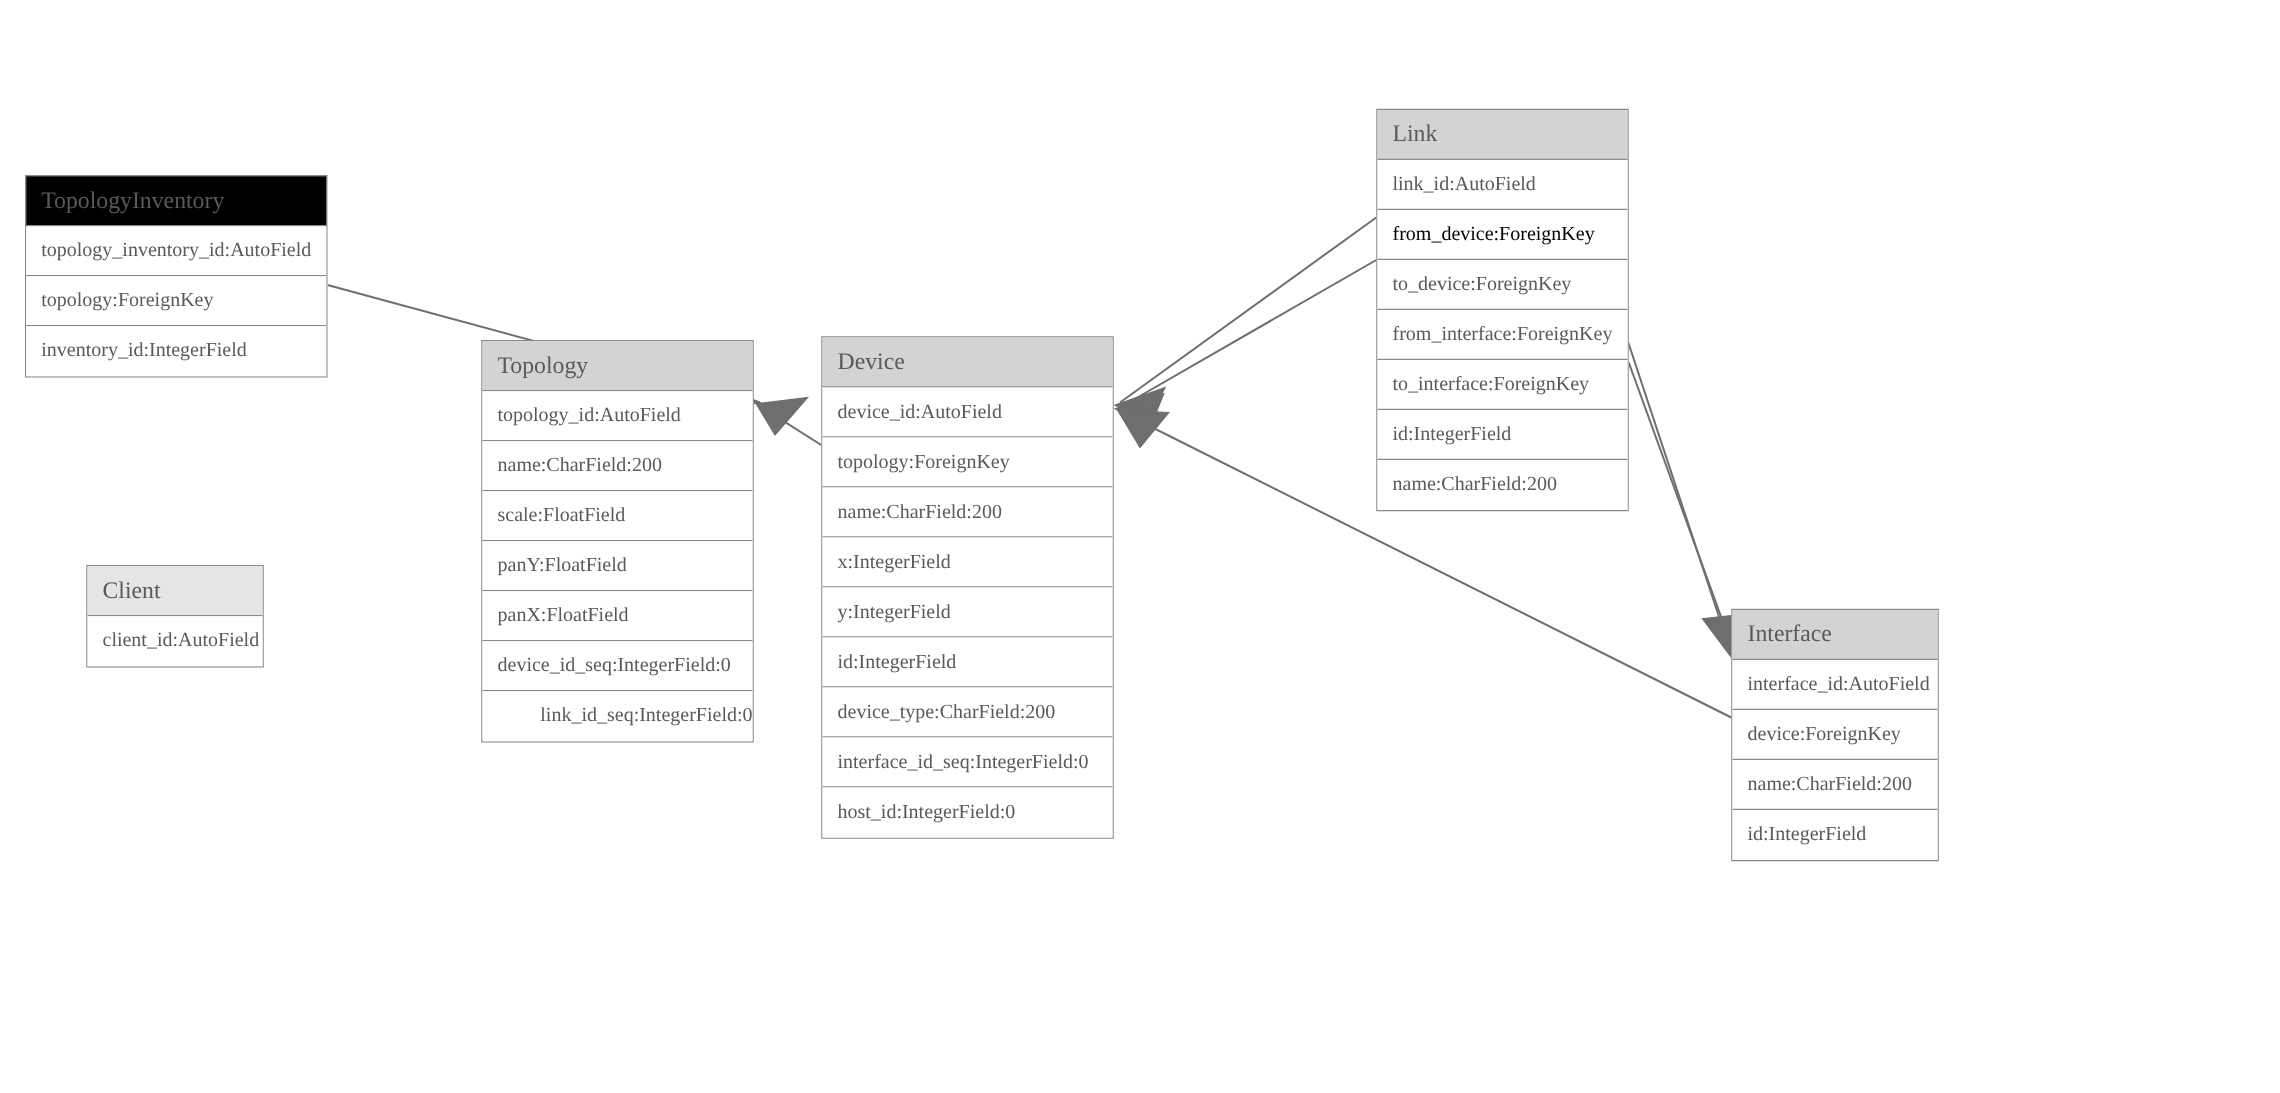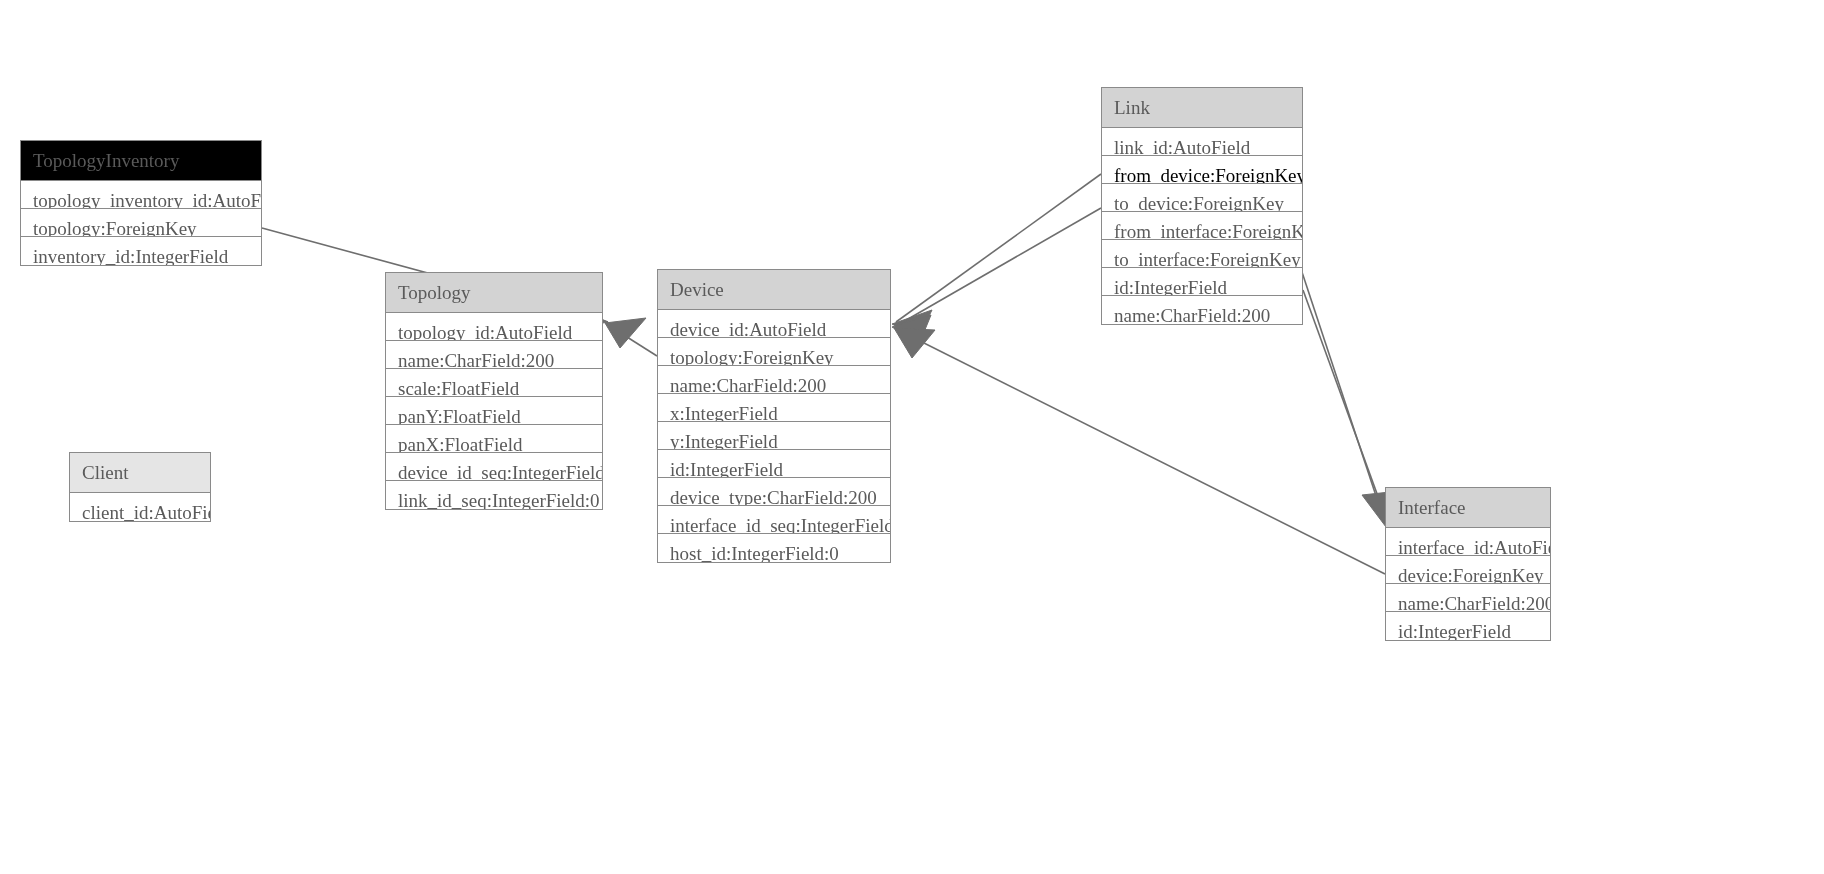--- a/index.html
+++ b/index.html
@@ -39,23 +39,23 @@
     line-height: 40px;
     height: 40px;
     padding: 0 0 0 12px;
     white-space: nowrap;
     overflow: hidden;
   }
   .field-row {
     box-sizing: border-box;
     border-bottom: 1px solid #8a8a8a;
     color: #5a5a5a;
-    font-size: 19px;
+    font-size: 16px;
     line-height: 40px;
-    height: 28px;
+    height: 40px;
     padding: 0 0 0 12px;
     background: #ffffff;
     white-space: nowrap;
     overflow: hidden;
   }
   .field-row:last-child {
     border-bottom: none;
   }
 </style>
 </head>
@@ -102,21 +102,21 @@
         <div class="field-row" style="color: rgb(90, 90, 90); border-bottom-color: rgb(138, 138, 138);">inventory_id:IntegerField</div>
       </div>
       <div class="entity" style="left: 385px; top: 272px; width: 218px; border-color: rgb(138, 138, 138);">
         <div class="entity-header" style="background: rgb(211, 211, 211); color: rgb(90, 90, 90); border-bottom-color: rgb(138, 138, 138);">Topology</div>
         <div class="field-row" style="color: rgb(90, 90, 90); border-bottom-color: rgb(138, 138, 138);">topology_id:AutoField</div>
         <div class="field-row" style="color: rgb(90, 90, 90); border-bottom-color: rgb(138, 138, 138);">name:CharField:200</div>
         <div class="field-row" style="color: rgb(90, 90, 90); border-bottom-color: rgb(138, 138, 138);">scale:FloatField</div>
         <div class="field-row" style="color: rgb(90, 90, 90); border-bottom-color: rgb(138, 138, 138);">panY:FloatField</div>
         <div class="field-row" style="color: rgb(90, 90, 90); border-bottom-color: rgb(138, 138, 138);">panX:FloatField</div>
         <div class="field-row" style="color: rgb(90, 90, 90); border-bottom-color: rgb(138, 138, 138);">device_id_seq:IntegerField:0</div>
-        <div class="field-row" style="color: rgb(90, 90, 90); border-bottom-color: rgb(138, 138, 138);">link_id_seq:IntegerField:0</div>
+        <div class="field-row" style="color: rgb(90, 90, 90); border-bottom-color: rgb(138, 138, 138); text-align: right;">link_id_seq:IntegerField:0</div>
       </div>
       <div class="entity" style="left: 69px; top: 452px; width: 142px; border-color: rgb(138, 138, 138);">
         <div class="entity-header" style="background: #e5e5e5; color: rgb(90, 90, 90); border-bottom-color: rgb(138, 138, 138);">Client</div>
         <div class="field-row" style="color: rgb(90, 90, 90); border-bottom-color: rgb(138, 138, 138);">client_id:AutoField</div>
       </div>
       <div class="entity" style="left: 657px; top: 269px; width: 234px; border-color: rgb(138, 138, 138);">
         <div class="entity-header" style="background: rgb(211, 211, 211); color: rgb(90, 90, 90); border-bottom-color: rgb(138, 138, 138);">Device</div>
         <div class="field-row" style="color: rgb(90, 90, 90); border-bottom-color: rgb(138, 138, 138);">device_id:AutoField</div>
         <div class="field-row" style="color: rgb(90, 90, 90); border-bottom-color: rgb(138, 138, 138);">topology:ForeignKey</div>
         <div class="field-row" style="color: rgb(90, 90, 90); border-bottom-color: rgb(138, 138, 138);">name:CharField:200</div>

